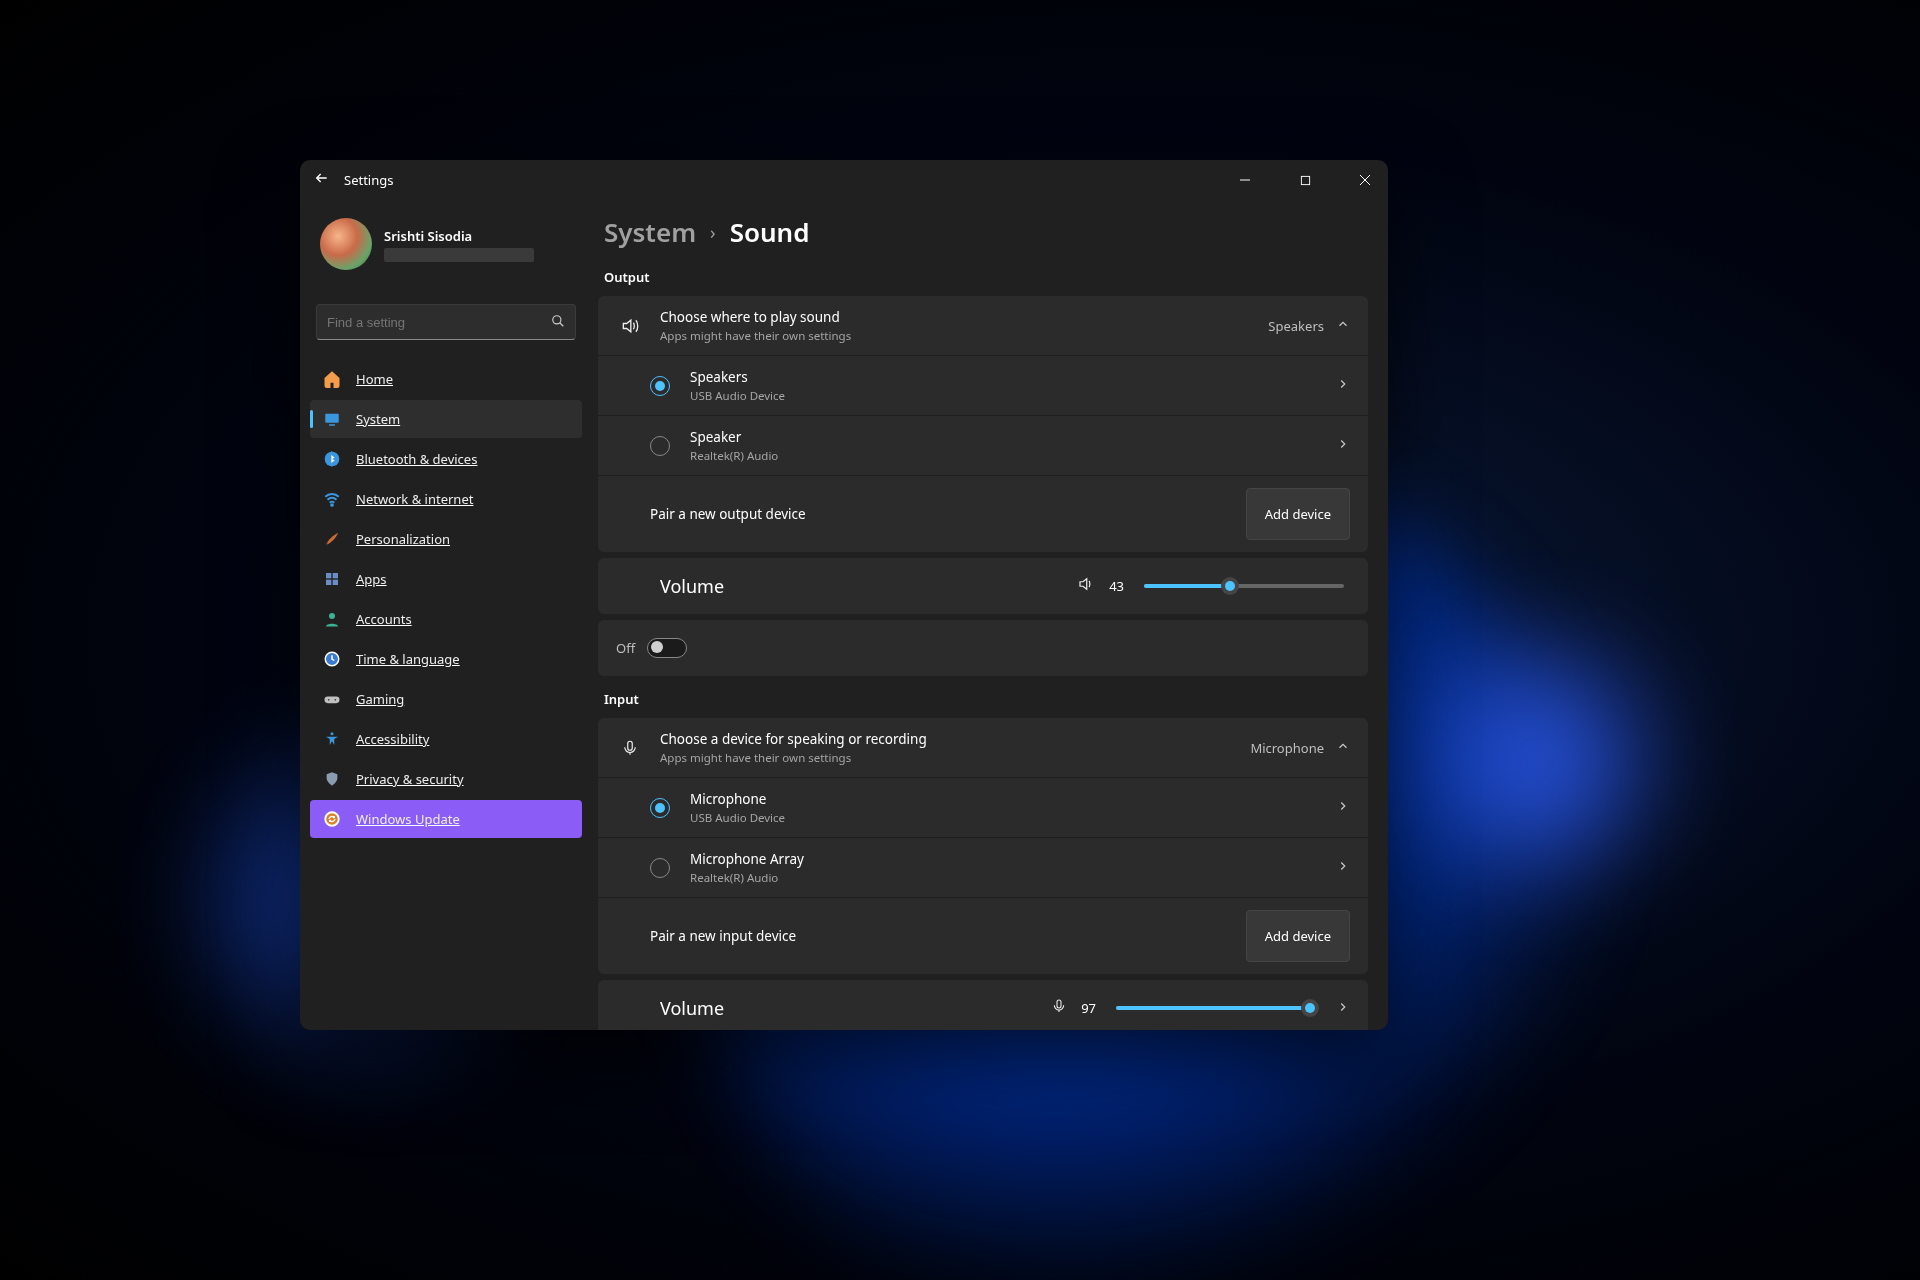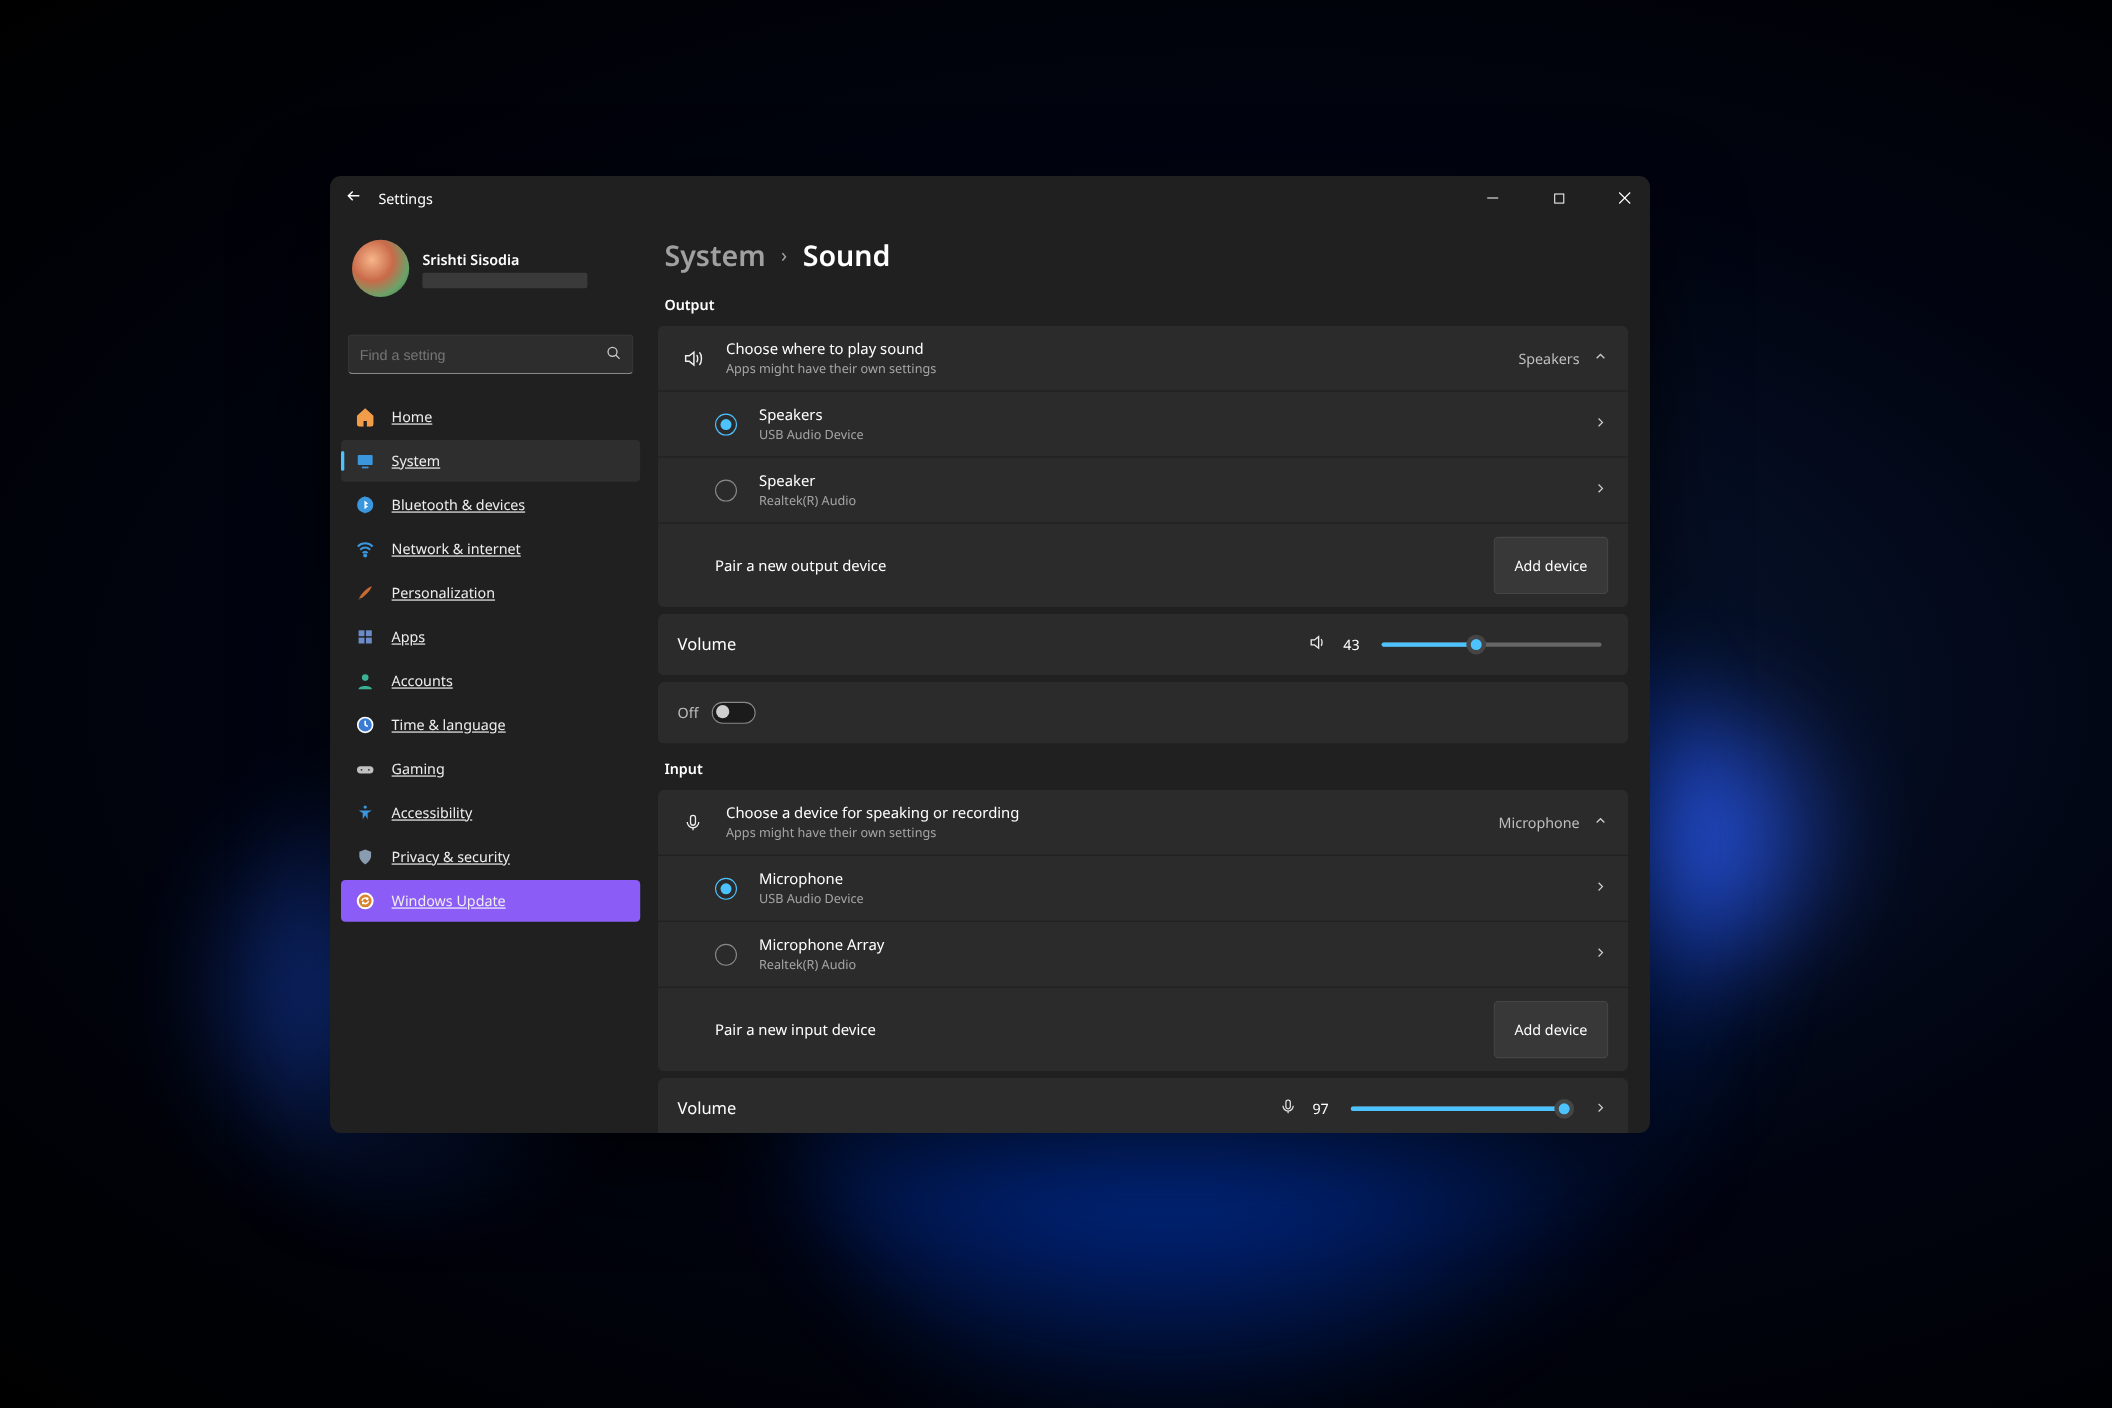--- a/index.html
+++ b/index.html
@@ -20,21 +20,21 @@
              background: radial-gradient(circle at 40% 30%, #2a6dff 0%, #0030a0 40%, transparent 70%); }
   .bloom.b { width: 400px; height: 400px; left: 160px; top: 700px;
              background: radial-gradient(circle, #1a4cd0 0%, transparent 70%); }
   .bloom.c { width: 320px; height: 320px; left: 1380px; top: 600px;
              background: radial-gradient(circle, #3060ff 0%, transparent 70%); }
 
   
   .window {
     position: absolute;
     left: 300px; top: 160px;
-    width: 1200px; height: 870px;
+    width: 1088px; height: 870px;
     background: #202020;
     border-radius: 10px;
     overflow: hidden;
     box-shadow: 0 30px 80px rgba(0,0,0,0.7);
     display: flex;
     flex-direction: column;
   }
   .titlebar {
     display: flex; align-items: center;
     height: 40px;
@@ -153,21 +153,21 @@
   .toggle {
     width: 40px; height: 20px; background: #1b1b1b; border: 1px solid #888; border-radius: 10px;
     position: relative;
   }
   .toggle::after {
     content: ""; position: absolute; left: 3px; top: 2px; width: 12px; height: 12px;
     border-radius: 50%; background: #cfcfcf;
   }
 
   .vol-row { display: flex; align-items: center; gap: 14px; }
-  .vol-row .label { flex: 1; font-size: 15px; }
+  .vol-row .label { flex: 1; font-size: 18px; margin-left: 44px; }
   .vol-num { font-size: 13px; }
 
 </style>
 </head>
 <body>
 
 <div class="bloom a"></div>
 <div class="bloom b"></div>
 <div class="bloom c"></div>
 

